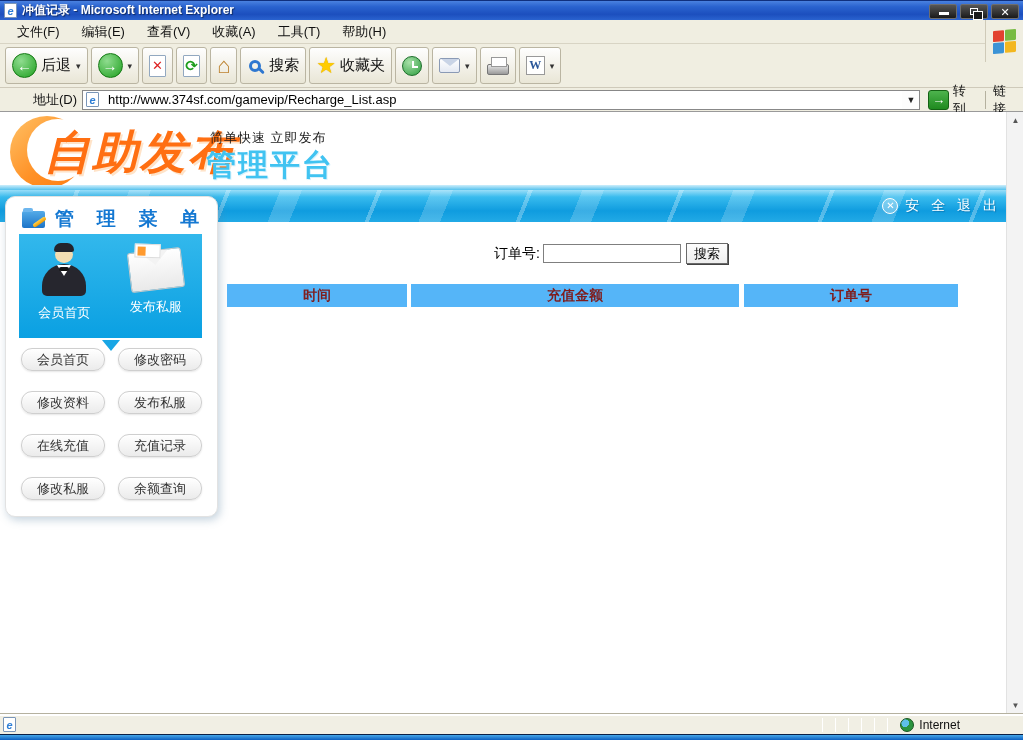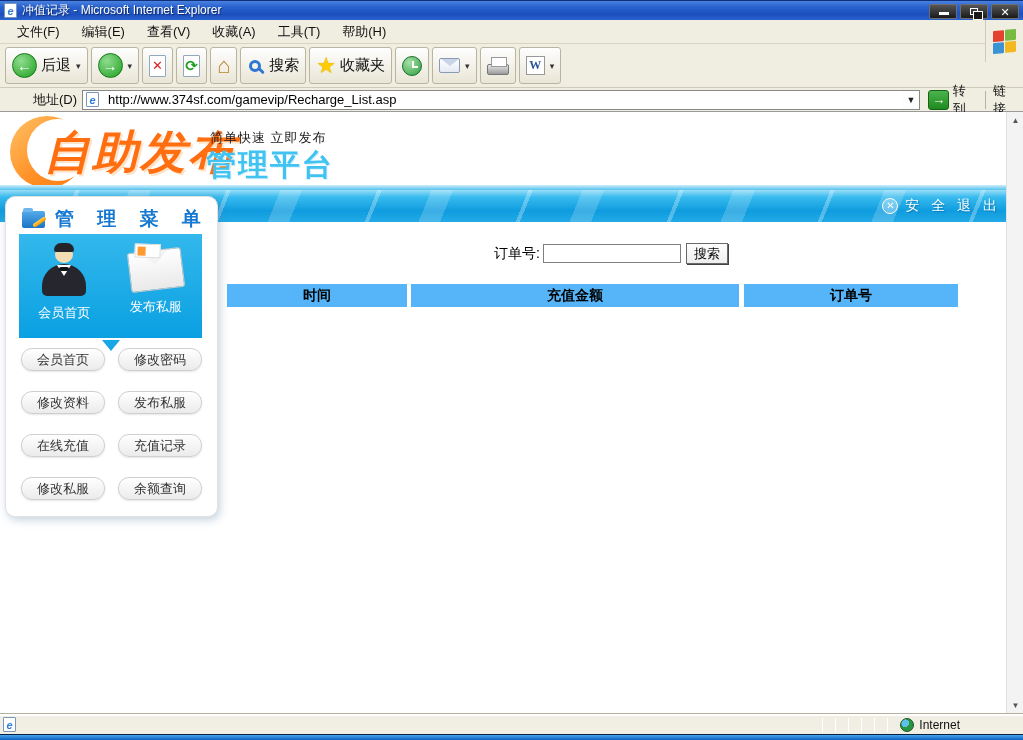--- a/index.html
+++ b/index.html
@@ -6,21 +6,21 @@
   body { font-family:"Liberation Sans","DejaVu Sans",sans-serif; background:#000; }
   .window { position:relative; width:1023px; height:740px; background:#fff; overflow:hidden; }
 
   
   .titlebar { position:absolute; top:0; left:0; width:100%; height:20px;
     background:linear-gradient(180deg,#4a82e0 0%,#2a63cf 30%,#1c4fbe 70%,#2a63cf 100%);
     display:flex; align-items:center; padding:0 4px; border-top:1px solid #10307e; }
   .ie-page { width:13px; height:15px; background:#fff; border:1px solid #7a96b8; border-radius:1px;
     display:flex; align-items:center; justify-content:center; font-size:11px; font-weight:bold;
     color:#2f7fd6; font-style:italic; margin-right:5px; flex:0 0 auto; }
-  .titlebar .title { color:#fff; font-size:12px; font-weight:normal; text-shadow:1px 1px 1px rgba(0,0,0,.5); }
+  .titlebar .title { color:#fff; font-size:12px; font-weight:bold; text-shadow:1px 1px 1px rgba(0,0,0,.5); }
   .win-controls { position:absolute; right:4px; top:3px; display:flex; gap:3px; }
   .wbtn { width:28px; height:15px; background:linear-gradient(#565656,#1a1a1a);
     border:1px solid #6e6e6e; border-radius:2px; position:relative; cursor:pointer; }
   .wbtn .bar { position:absolute; left:9px; bottom:3px; width:10px; height:3px; background:#fff; }
   .wbtn .boxes { position:absolute; left:9px; top:3px; width:8px; height:7px; border:1px solid #fff; background:transparent; }
   .wbtn .boxes::after { content:""; position:absolute; left:2px; top:2px; width:8px; height:7px; border:1px solid #fff; background:#1a1a1a; }
   .wbtn .x { position:absolute; left:0; top:0; width:100%; height:100%; color:#fff; font-size:11px;
     font-weight:bold; text-align:center; line-height:14px; }
 
   
@@ -106,21 +106,21 @@
 
   
   .panel { position:absolute; left:5px; top:84px; width:213px; height:321px; background:#fff;
     border:1px solid #e2e2e2; border-radius:10px; box-shadow:2px 3px 8px rgba(90,130,160,.35); z-index:4; }
   .panel-title { display:flex; align-items:center; gap:10px; padding:9px 0 0 16px; }
   .folder-ic { width:23px; height:17px; background:linear-gradient(#54abe8,#1c74c8); border-radius:2px; position:relative; flex:0 0 auto; }
   .folder-ic::before { content:""; position:absolute; left:1px; top:-3px; width:10px; height:4px;
     background:#6db6ee; border-radius:2px 2px 0 0; }
   .folder-ic::after { content:""; position:absolute; right:-2px; bottom:4px; width:15px; height:4px;
     background:linear-gradient(#ffd24d,#f09a00); border-radius:2px; transform:rotate(-35deg); }
-  .panel-title-text { color:#1478d2; font-size:19px; font-weight:bold; letter-spacing:9px; }
+  .panel-title-text { color:#1478d2; font-size:19px; font-weight:bold; letter-spacing:9px;font-family:Liberation Serif, serif; }
 
   .bluebox { position:absolute; left:13px; top:37px; width:183px; height:104px;
     background:linear-gradient(#33b8ec,#0aa0e2); display:flex; justify-content:space-around; align-items:flex-start; padding-top:10px; }
   .feature { display:flex; flex-direction:column; align-items:center; gap:8px; cursor:pointer; }
   .person-icon { width:46px; height:52px; position:relative; }
   .person-icon .head { position:absolute; top:2px; left:14px; width:18px; height:17px; border-radius:50%; background:#f2ddb2; }
   .person-icon .head::before { content:""; position:absolute; left:-1px; top:-3px; width:20px; height:9px;
     border-radius:9px 9px 3px 3px; background:#23232b; }
   .person-icon .bod { position:absolute; bottom:0; left:1px; width:44px; height:32px;
     background:#26262e; border-radius:22px 22px 5px 5px; }
@@ -148,21 +148,21 @@
   .sb-c0 { left:15px; } .sb-c1 { left:112px; }
 
   
   .search-row { position:absolute; left:494px; top:131px; display:flex; align-items:center; }
   .search-label { font-size:14px; color:#000; margin-right:3px; }
   .search-input { width:138px; height:19px; border:1px solid #7f7f7f; font-size:12px; padding:0 3px; }
   .search-btn { margin-left:5px; height:21px; padding:0 7px; font-size:13px; color:#000;
     background:linear-gradient(#fdfdfd,#eee); border:1px solid #6a6a6a;
     box-shadow:1px 1px 0 #444; cursor:pointer; font-family:inherit; }
 
-  .thead-cell { position:absolute; top:172px; height:23px; background:#55b5f8; color:#000000;
+  .thead-cell { position:absolute; top:172px; height:23px; background:#55b5f8; color:#7f1d1d;
     font-size:14px; font-weight:bold; display:flex; align-items:center; justify-content:center; }
   .th0 { left:227px; width:180px; } .th1 { left:411px; width:328px; } .th2 { left:744px; width:214px; }
 
   
   .scrollbar { position:absolute; right:0; top:0; width:17px; height:602px; background:#f3f3f3;
     border-left:1px solid #e2e2e2; }
   .sb-arrow { position:absolute; left:0; width:17px; height:17px; display:flex; align-items:center;
     justify-content:center; font-size:8px; color:#555; cursor:pointer; }
   .sb-up { top:0; } .sb-down { bottom:0; }
 

